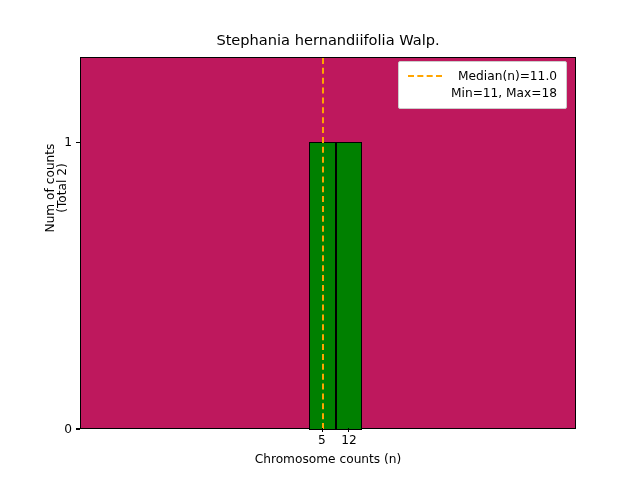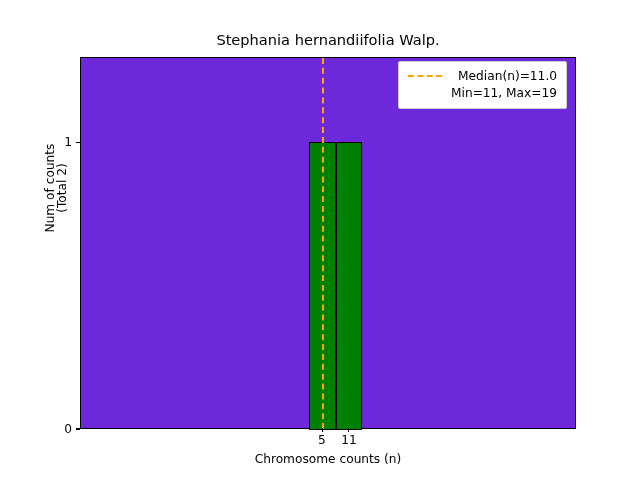--- a/index.html
+++ b/index.html
@@ -40,21 +40,21 @@
 
   
   #plot-area {
     position: absolute;
     left: 80px;
     top: 57px;
     width: 496px;
     height: 372px;
     border: 1.15px solid #000000;
     box-sizing: border-box;
-    background: #6d28d9;
+    background: #be185d;
   }
   #ylabel-main {
     left: 43px;
     top: 374px;
     width: 372px;
     text-align: center;
     position: absolute;
     transform-origin: 0 0;
     transform: rotate(-90deg);
     white-space: nowrap;
@@ -186,28 +186,28 @@
     <div class="bar" style="left:228px; top:84px; width:26.5px; height:288px;"></div>
     <div class="bar" style="left:254.5px; top:84px; width:26.5px; height:288px;"></div>
 
     <div id="median-line" style="left:241px; top:0px; height:371px;"></div>
 
     <div id="legend" style="left:317px; top:3px;">
       <div id="legend-row">
         <span id="legend-swatch"></span>
         <span id="legend-text">
           <span class="legend-line">Median(n)=11.0</span>
-          <span class="legend-line">Min=11, Max=19</span>
+          <span class="legend-line">Min=11, Max=18</span>
         </span>
       </div>
     </div>
 
   </div>
 
   <div class="xtick-mark" style="left:321.5px; top:428.4px;"></div>
   <div class="xtick-label" style="left:304px; top:434px; width:36px;">5</div>
 
   <div class="xtick-mark" style="left:348.3px; top:428.4px;"></div>
-  <div class="xtick-label" style="left:331px; top:434px; width:36px;">11</div>
+  <div class="xtick-label" style="left:331px; top:434px; width:36px;">12</div>
 
   <div id="xlabel">Chromosome counts (n)</div>
 
 </div>
 
 </body></html>

